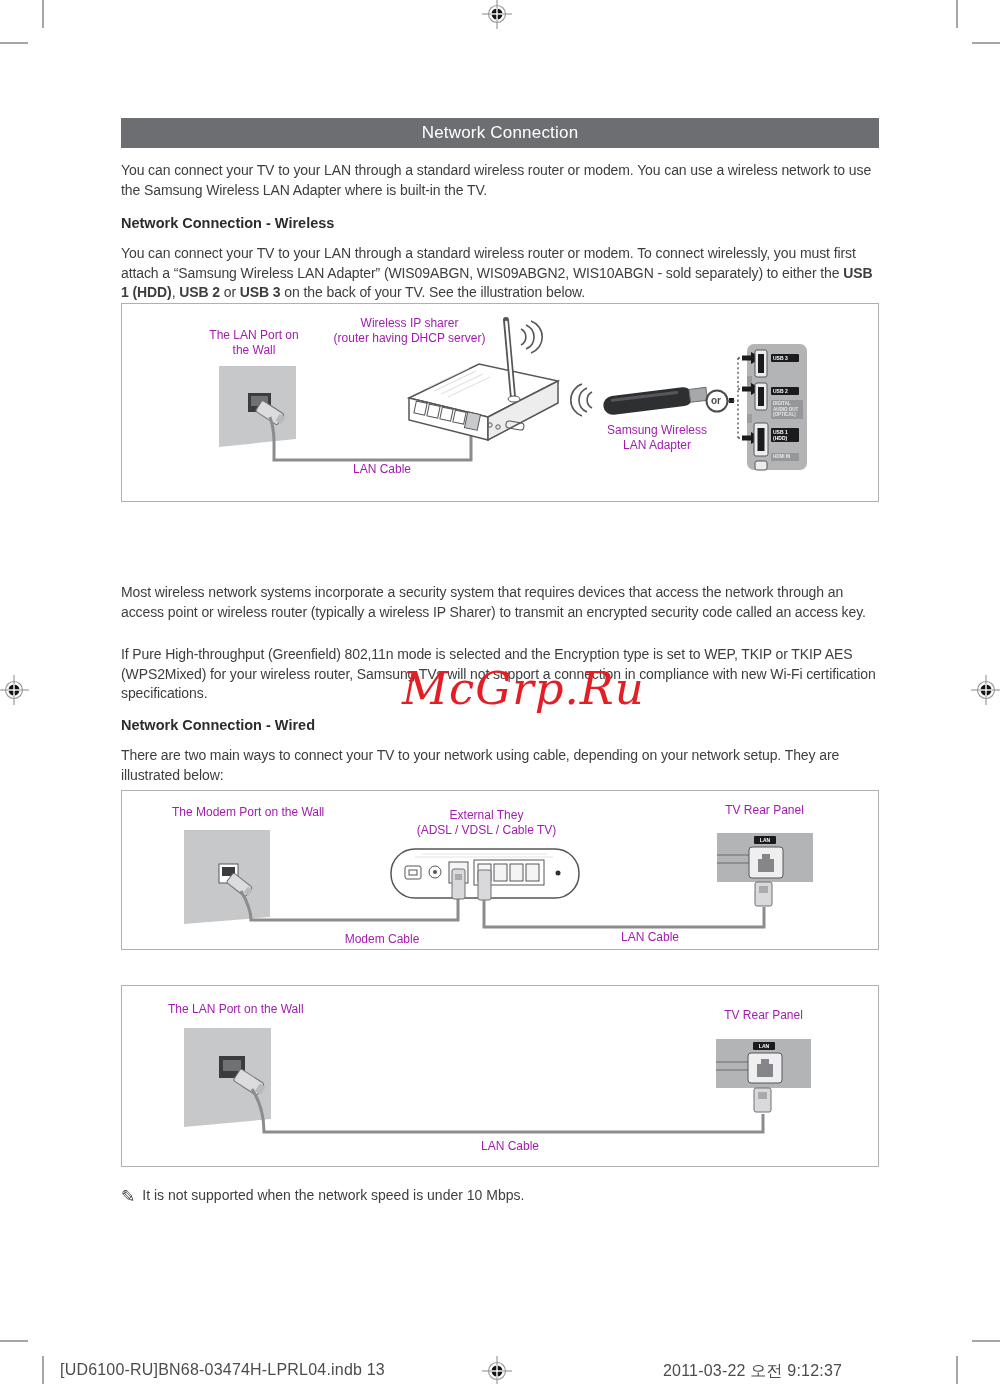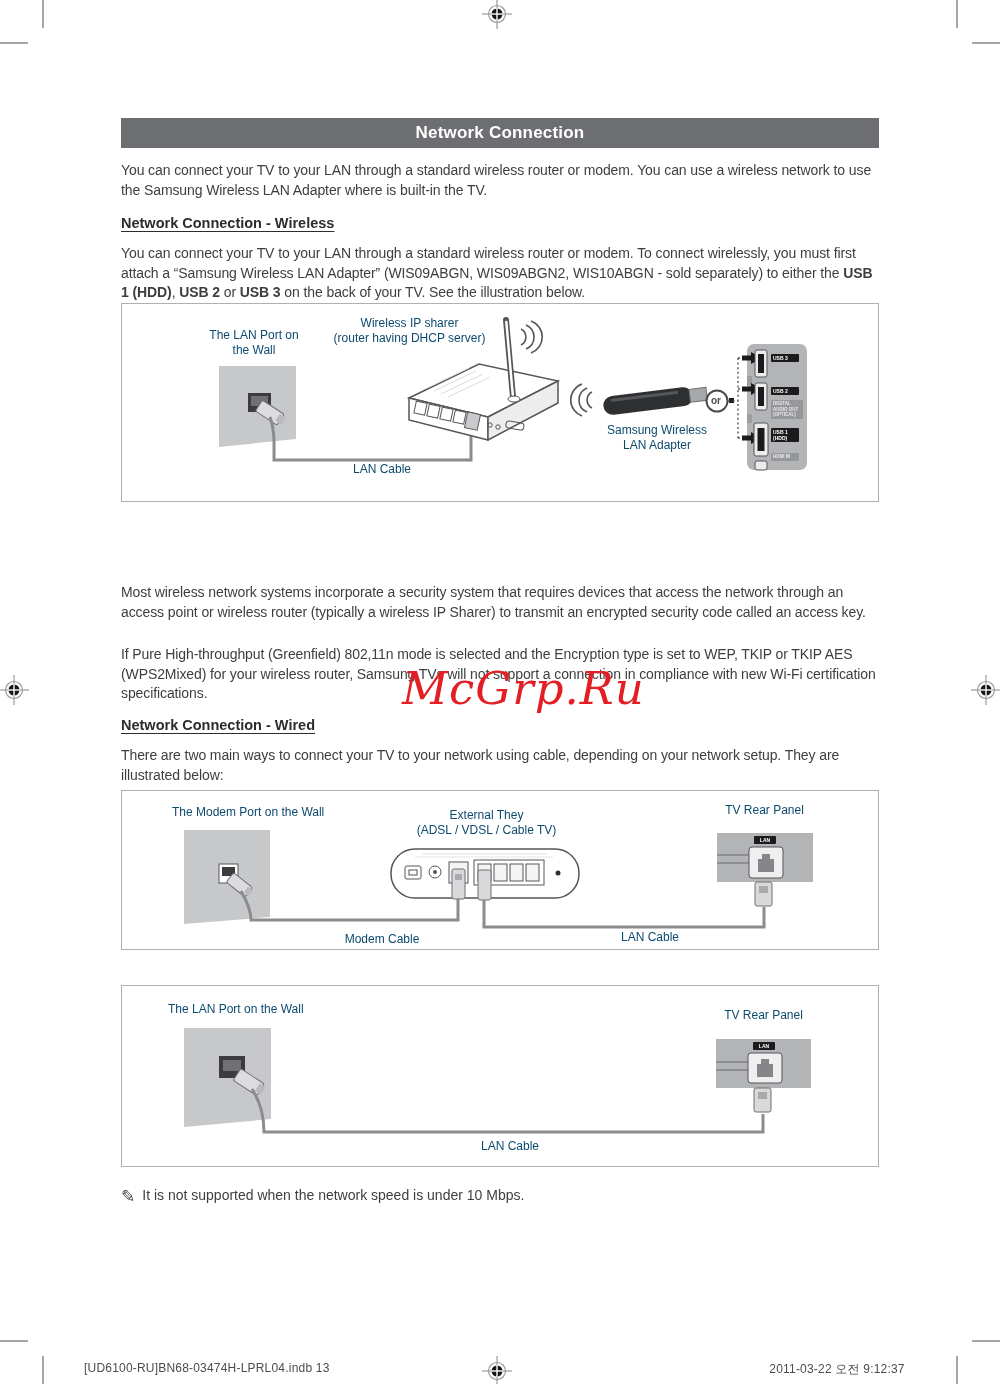--- a/index.html
+++ b/index.html
@@ -1,37 +1,37 @@
 <!DOCTYPE html>
 <html><head>
 <meta charset="utf-8">
 <style>
   html,body{margin:0;padding:0;background:#fff;}
   .page{position:relative;width:1000px;height:1384px;background:#ffffff;overflow:hidden;
         font-family:"Liberation Sans",sans-serif;color:#3d3e40;}
   .titlebar{position:absolute;left:121px;top:118px;width:758px;height:30px;background:#6d6e71;
-            color:#ffffff;font-weight:bold;font-size:17px;text-align:center;line-height:30px;letter-spacing:.2px;}
+            color:#ffffff;font-weight:normal;font-size:17px;text-align:center;line-height:30px;letter-spacing:.2px;}
   .para{position:absolute;left:121px;width:758px;font-size:14px;line-height:19.7px;color:#3d3e40;letter-spacing:-0.1px;}
   .h2{position:absolute;left:121px;font-size:14.5px;font-weight:bold;color:#2c2c2e;
-      text-decoration:underline;text-underline-offset:3px;}
+      text-underline-offset:3px;}
   .diagram{position:absolute;left:121px;width:758px;border:1px solid #aeb0b2;background:#fff;box-sizing:border-box;}
   .diagram svg{position:absolute;left:0;top:0;}
-  .dlabel{position:absolute;font-size:12px;line-height:15px;color:#0c4a6e;}
+  .dlabel{position:absolute;font-size:12px;line-height:15px;color:#a21caf;}
   .center{text-align:center;}
   .ptag{position:absolute;font-size:5px;line-height:6px;font-weight:bold;color:#fff;background:#1b1b1d;
         padding:1px 2px;border-radius:1px;width:28px;box-sizing:border-box;}
   .ptag.gray{background:#96979a;color:#e9e9ea;font-size:4.5px;line-height:5.5px;}
   .orlabel{position:absolute;font-size:10px;font-weight:bold;color:#4b4c4e;}
   .watermark{position:absolute;left:402px;top:662px;width:310px;font-family:"DejaVu Serif",serif;
              font-style:italic;font-weight:normal;font-size:45px;color:#e31e25;letter-spacing:1px;}
   .noterow{position:absolute;left:121px;top:1186px;width:740px;font-size:14px;color:#3d3e40;}
   .noteicon{font-size:17px;margin-right:7px;vertical-align:-2px;color:#3d3e40;}
   .badge{position:absolute;left:425px;top:1299px;width:150px;height:54px;background:#c2c3c5;border-radius:14px;
          text-align:center;font-weight:bold;font-size:14.5px;color:#272727;padding-top:11px;box-sizing:border-box;}
-  .meta{position:absolute;top:1361px;font-size:12px;color:#4c4c4e;letter-spacing:.2px;margin-left:24px;}
+  .meta{position:absolute;top:1361px;font-size:16px;color:#4c4c4e;letter-spacing:.2px;}
   .crop{position:absolute;background:#a5a6a8;}
   .regmark{position:absolute;width:30px;height:30px;}
 </style>
 </head>
 <body>
 
 <div class="page">
 
   <svg class="regmark" style="left:482px;top:-1px" viewBox="0 0 30 30">
       <line x1="15" y1="0" x2="15" y2="30" stroke="#9b9b9b" stroke-width="1.2"></line>
@@ -265,15 +265,15 @@
     <div class="ptag" style="left:631px;top:56px;width:22px;text-align:center">LAN</div>
     <div class="dlabel center" style="left:338px;top:153px;width:100px">LAN Cable</div>
   </div>
 
   <div class="noterow">
     <span class="noteicon">✎</span><span>It is not supported when the network speed is under 10 Mbps.</span>
   </div>
 
 
   <div class="meta" style="left:60px">[UD6100-RU]BN68-03474H-LPRL04.indb   13</div>
-  <div class="meta" style="left:663px;width:300px;text-align:center">2011-03-22   오전 9:12:37</div>
+  <div class="meta" style="left:663px;width:300px;text-align:left">2011-03-22   오전 9:12:37</div>
 
 </div>
 
 </body></html>

